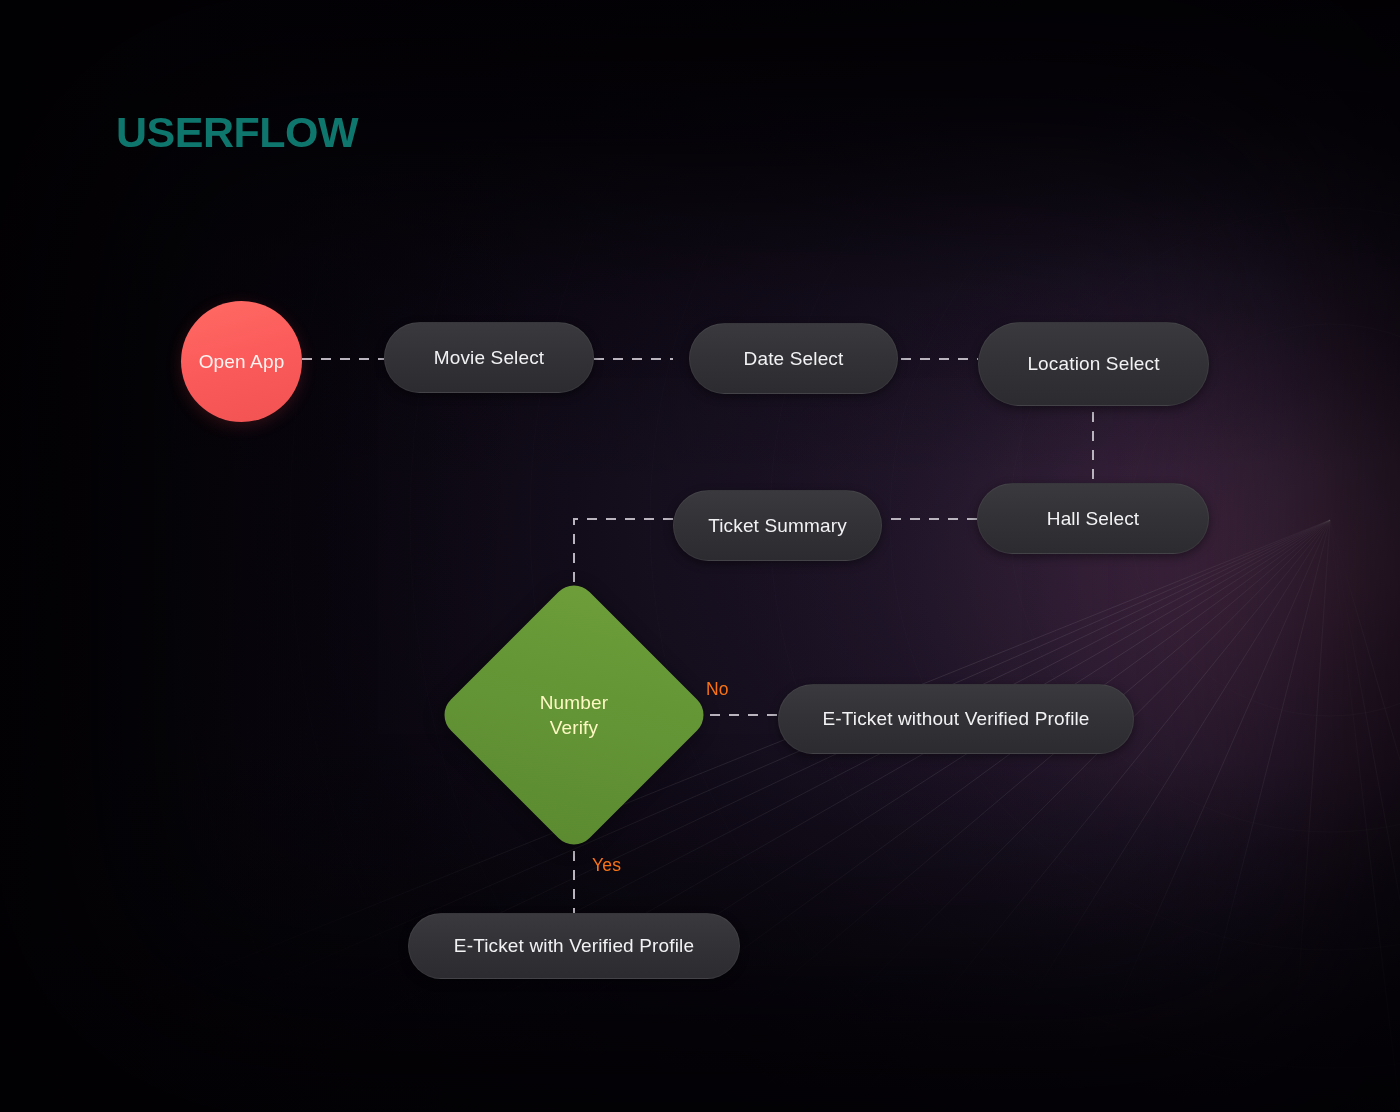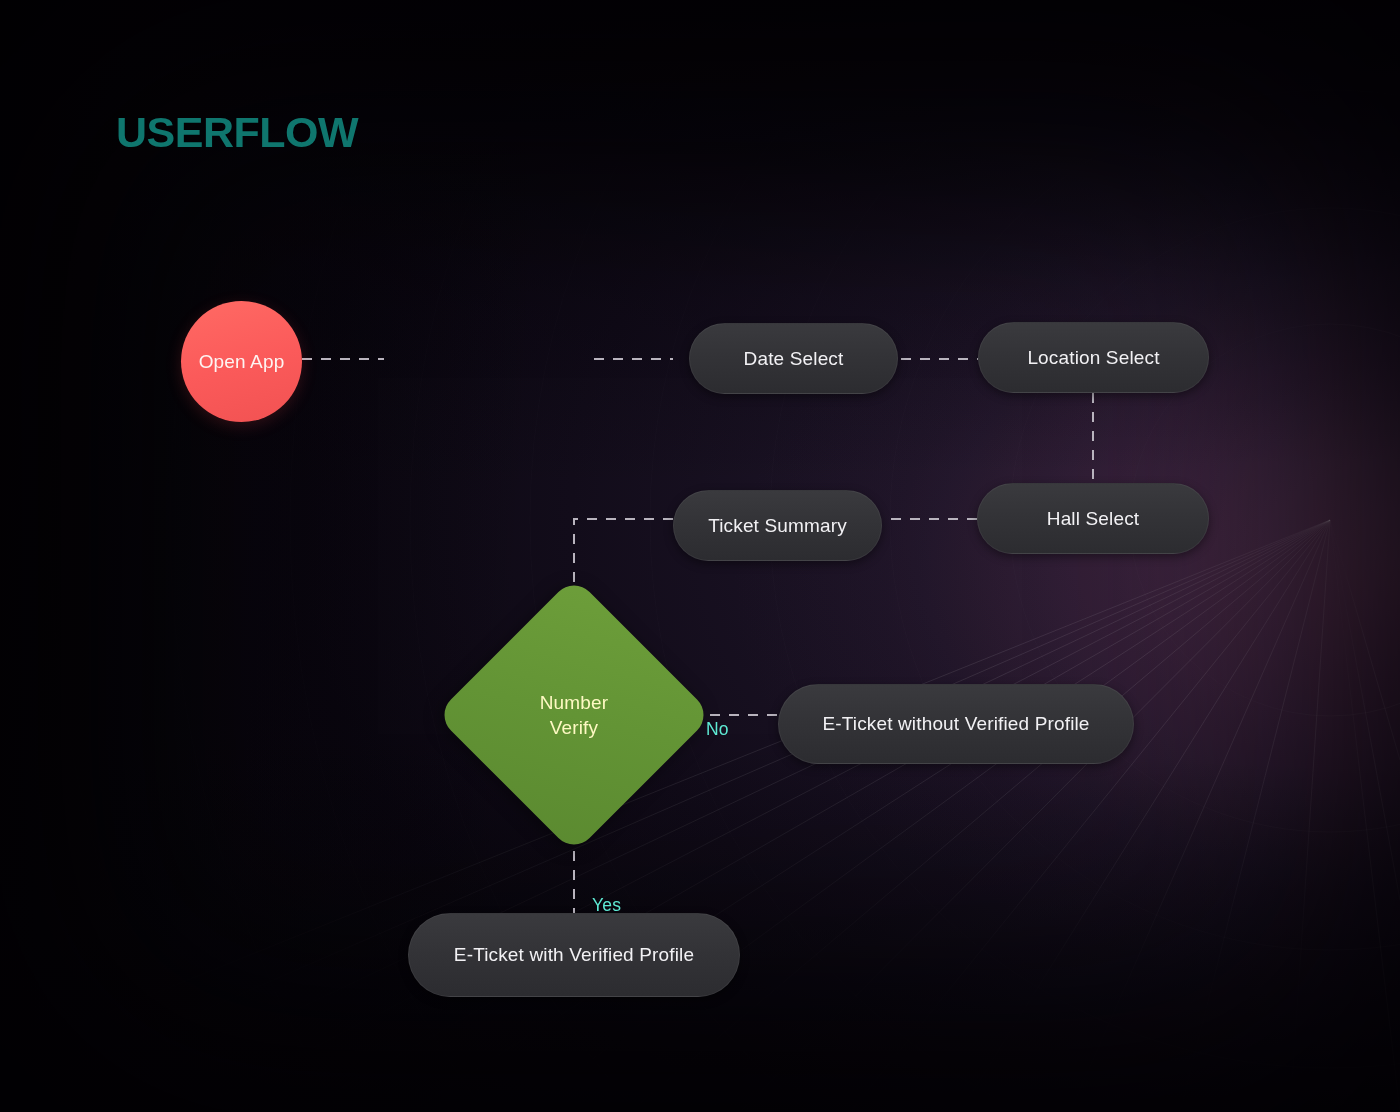--- a/index.html
+++ b/index.html
@@ -117,25 +117,24 @@
     box-shadow: 0 4px 18px rgba(0,0,0,0.38);
   }
   .node-decision .diamond-label {
     position: relative;
     z-index: 2;
   }
 
   
   .edge-label {
     position: absolute;
-    color: #5eead4;
+    color: #f97316;
     font-size: 17.5px;
     letter-spacing: 0.2px;
     white-space: nowrap;
-    margin-top: 40px;
   }
 </style>
 </head>
 <body>
 
 <div id="stage">
 
   <div class="bg-layer bg-base"></div>
 
   <svg class="bg-layer bg-grid" width="1400" height="1112" viewBox="0 0 1400 1112" preserveAspectRatio="none">
@@ -204,47 +203,50 @@
       <path d="M574 813 L574 913"></path>
     </g>
   </svg>
 
   <div id="page-title">USERFLOW</div>
 
   <div class="node node-start" style="left:181px; top:301px; width:121px; height:121px;">
     <span>Open App</span>
   </div>
 
+  <div class="node node-pill" style="left:384px; top:322px; width:210px; height:71px;">
+    <span>Movie Select</span>
+  </div>
 
   <div class="node node-pill" style="left:689px; top:323px; width:209px; height:71px;">
     <span>Date Select</span>
   </div>
 
-  <div class="node node-pill" style="left:978px; top:322px; width:231px; height:71px;">
+  <div class="node node-pill" style="left:978px; top:322px; width:231px; height:84px;">
     <span>Location Select</span>
   </div>
 
   <div class="node node-pill" style="left:977px; top:483px; width:232px; height:71px;text-align:center;">
     <span>Hall Select</span>
   </div>
 
   <div class="node node-pill" style="left:673px; top:484px; width:209px; height:71px;margin-top:6px;">
     <span>Ticket Summary</span>
   </div>
 
   <div class="node node-decision" style="left:476px; top:617px; width:196px; height:196px;">
     <span class="diamond-face"></span>
     <span class="diamond-label">Number
 Verify</span>
   </div>
 
-  <div class="node node-pill" style="left:778px; top:684px; width:356px; height:80px;">
+  <div class="node node-pill" style="left:778px; top:684px; width:356px; height:70px;">
     <span>E-Ticket without Verified Profile</span>
   </div>
 
-  <div class="node node-pill" style="left:408px; top:913px; width:332px; height:84px;">
+  <div class="node node-pill" style="left:408px; top:913px; width:332px; height:66px;">
     <span>E-Ticket with Verified Profile</span>
   </div>
 
   <div class="edge-label" style="left:706px; top:679px;">No</div>
   <div class="edge-label" style="left:592px; top:855px;">Yes</div>
 
 </div>
 
 </body></html>

